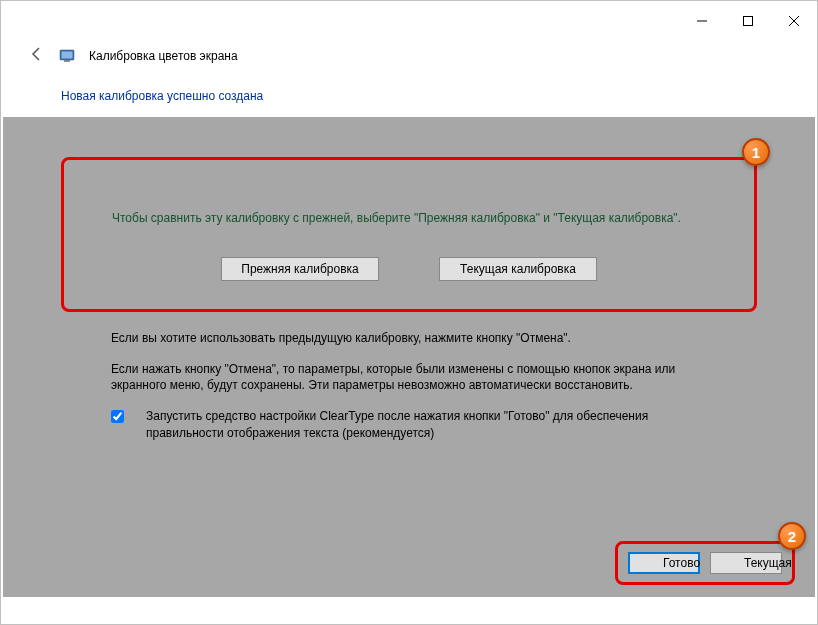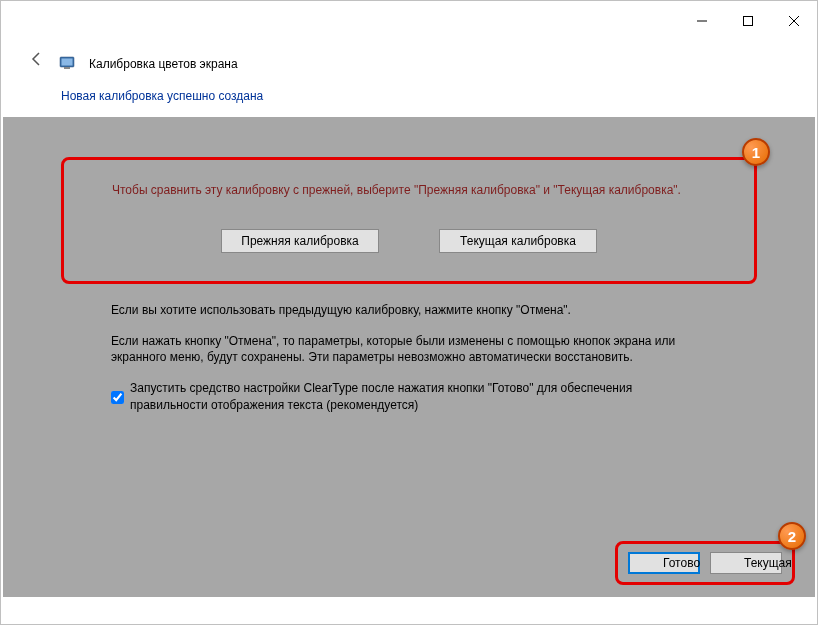--- a/index.html
+++ b/index.html
@@ -25,21 +25,21 @@
       display: flex;
       align-items: center;
       justify-content: center;
       font-size: 13px;
       color: #000;
       cursor: default;
     }
     .win-ctrl svg { display: block; }
     .header-row {
       display: flex;
-      align-items: flex-end;
+      align-items: center;
       padding: 0 28px;
       height: 30px;
       gap: 14px;
     }
     .back-arrow {
       font-size: 16px;
       color: #555;
       cursor: pointer;
     }
     .app-icon {
@@ -83,23 +83,24 @@
       font-weight: bold;
       font-size: 15px;
       display: flex;
       align-items: center;
       justify-content: center;
       box-shadow: 0 2px 4px rgba(0,0,0,0.3);
     }
     .badge-1 { top: -22px; right: -16px; }
     .instruction-text {
       font-size: 12px;
-      color: #7f1d1d;
+      color: #14532d;
       line-height: 1.4;
       margin-bottom: 30px;
+      margin-top: 28px;
     }
     .btn-row {
       display: flex;
       gap: 60px;
       justify-content: center;
     }
     .calib-btn {
       width: 158px;
       height: 24px;
       background: #e1e1e1;
@@ -109,22 +110,22 @@
       cursor: pointer;
     }
     .body-text {
       font-size: 12px;
       color: #000;
       line-height: 1.4;
       margin: 0 80px 14px;
     }
     .checkbox-row {
       display: flex;
-      align-items: center;
-      gap: 6px;
+      align-items: flex-start;
+      gap: 22px;
       margin: 8px 80px 0;
     }
     .checkbox-row input { margin-top: 2px; }
     .checkbox-row label {
       font-size: 12px;
       color: #000;
       line-height: 1.4;
     }
     .footer-highlight {
       position: absolute;

